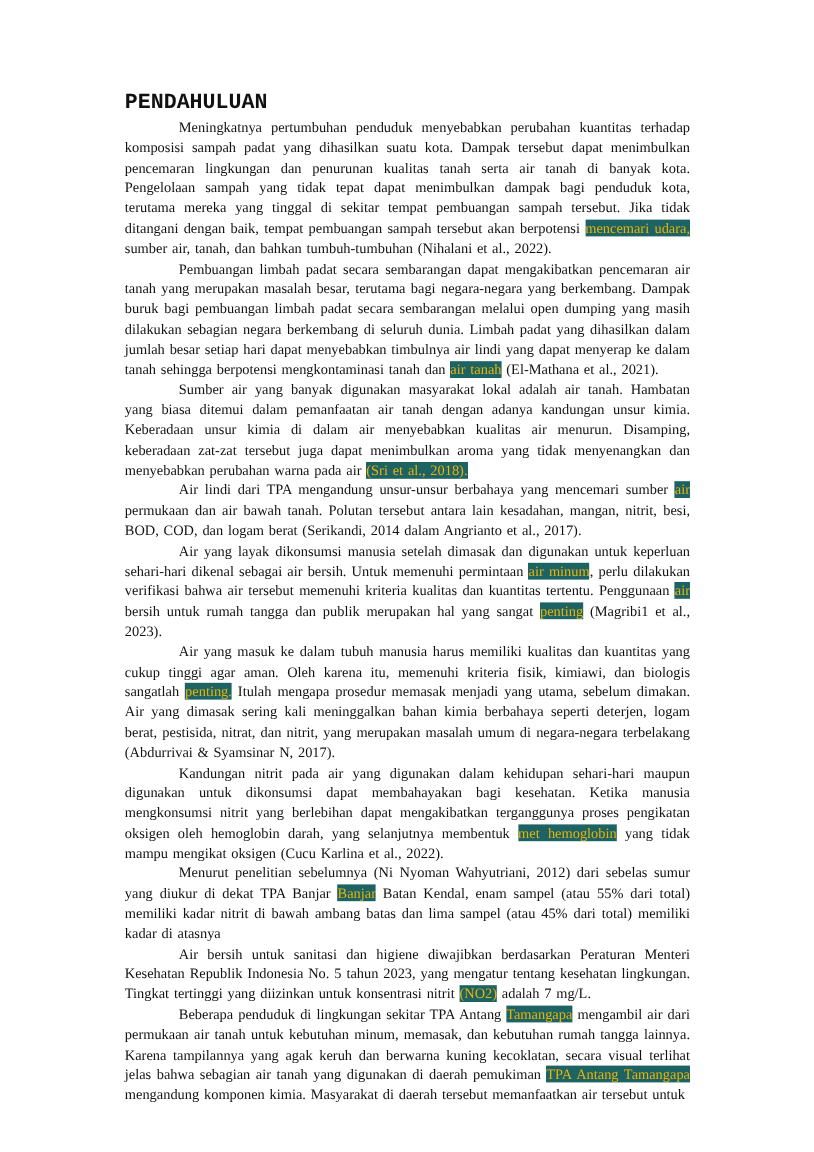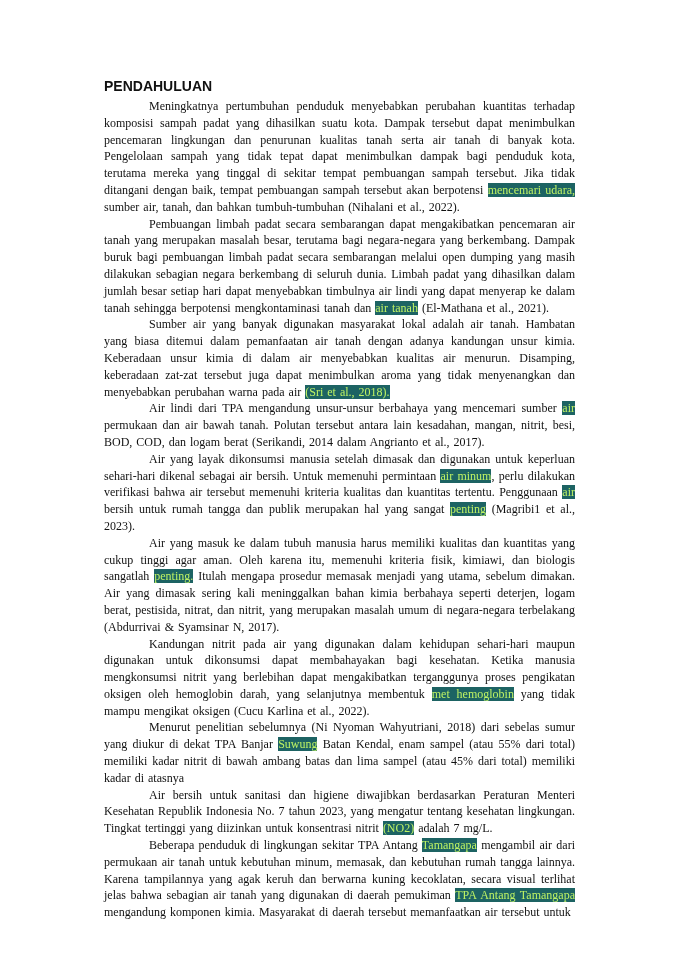--- a/index.html
+++ b/index.html
@@ -14,48 +14,48 @@
     margin: 0 auto;
     background: #ffffff;
     box-sizing: border-box;
     padding: 78px 103px 40px 104px;
     font-family: "Liberation Serif", "DejaVu Serif", serif;
     color: #111111;
     overflow: hidden;
   }
   .heading {
     font-weight: bold;
-    font-size: 14px;
+    font-size: 18px;
     line-height: 17px;
     margin: 0 0 3px 0;
-    font-family: Liberation Sans, sans-serif;
+    font-family: Liberation Mono, monospace;
   }
   .para {
     margin: 0;
     text-align: justify;
     text-indent: 45px;
     font-size: 12px;
     line-height: 16.8px;
     word-spacing: 1px;
   }
   .hl {
     background: var(--hl, #1d6363);
-    color: #bef264;
+    color: #eab308;
   }
 </style>
 </head>
 <body>
 
 <div class="page">
   <h1 class="heading">PENDAHULUAN</h1>
   <div>
       <p class="para"><span>Meningkatnya pertumbuhan penduduk menyebabkan perubahan kuantitas terhadap komposisi sampah padat yang dihasilkan suatu kota. Dampak tersebut dapat menimbulkan pencemaran lingkungan dan penurunan kualitas tanah serta air tanah di banyak kota. Pengelolaan sampah yang tidak tepat dapat menimbulkan dampak bagi penduduk kota, terutama mereka yang tinggal di sekitar tempat pembuangan sampah tersebut. Jika tidak ditangani dengan baik, tempat pembuangan sampah tersebut akan berpotensi </span><span class="hl">mencemari udara,</span><span> sumber air, tanah, dan bahkan tumbuh-tumbuhan (Nihalani et al., 2022).</span></p>
       <p class="para"><span>Pembuangan limbah padat secara sembarangan dapat mengakibatkan pencemaran air tanah yang merupakan masalah besar, terutama bagi negara-negara yang berkembang. Dampak buruk bagi pembuangan limbah padat secara sembarangan melalui open dumping yang masih dilakukan sebagian negara berkembang di seluruh dunia. Limbah padat yang dihasilkan dalam jumlah besar setiap hari dapat menyebabkan timbulnya air lindi yang dapat menyerap ke dalam tanah sehingga berpotensi mengkontaminasi tanah dan </span><span class="hl">air tanah</span><span> (El-Mathana et al., 2021).</span></p>
       <p class="para"><span>Sumber air yang banyak digunakan masyarakat lokal adalah air tanah. Hambatan yang biasa ditemui dalam pemanfaatan air tanah dengan adanya kandungan unsur kimia. Keberadaan unsur kimia di dalam air menyebabkan kualitas air menurun. Disamping, keberadaan zat-zat tersebut juga dapat menimbulkan aroma yang tidak menyenangkan dan menyebabkan perubahan warna pada air </span><span class="hl">(Sri et al., 2018).</span></p>
       <p class="para"><span>Air lindi dari TPA mengandung unsur-unsur berbahaya yang mencemari sumber </span><span class="hl">air</span><span> permukaan dan air bawah tanah. Polutan tersebut antara lain kesadahan, mangan, nitrit, besi, BOD, COD, dan logam berat (Serikandi, 2014 dalam Angrianto et al., 2017).</span></p>
       <p class="para"><span>Air yang layak dikonsumsi manusia setelah dimasak dan digunakan untuk keperluan sehari-hari dikenal sebagai air bersih. Untuk memenuhi permintaan </span><span class="hl">air minum</span><span>, perlu dilakukan verifikasi bahwa air tersebut memenuhi kriteria kualitas dan kuantitas tertentu. Penggunaan </span><span class="hl">air</span><span> bersih untuk rumah tangga dan publik merupakan hal yang sangat </span><span class="hl">penting</span><span> (Magribi1 et al., 2023).</span></p>
       <p class="para"><span>Air yang masuk ke dalam tubuh manusia harus memiliki kualitas dan kuantitas yang cukup tinggi agar aman. Oleh karena itu, memenuhi kriteria fisik, kimiawi, dan biologis sangatlah </span><span class="hl">penting.</span><span> Itulah mengapa prosedur memasak menjadi yang utama, sebelum dimakan. Air yang dimasak sering kali meninggalkan bahan kimia berbahaya seperti deterjen, logam berat, pestisida, nitrat, dan nitrit, yang merupakan masalah umum di negara-negara terbelakang (Abdurrivai &amp; Syamsinar N, 2017).</span></p>
       <p class="para"><span>Kandungan nitrit pada air yang digunakan dalam kehidupan sehari-hari maupun digunakan untuk dikonsumsi dapat membahayakan bagi kesehatan. Ketika manusia mengkonsumsi nitrit yang berlebihan dapat mengakibatkan terganggunya proses pengikatan oksigen oleh hemoglobin darah, yang selanjutnya membentuk </span><span class="hl">met hemoglobin</span><span> yang tidak mampu mengikat oksigen (Cucu Karlina et al., 2022).</span></p>
-      <p class="para"><span>Menurut penelitian sebelumnya (Ni Nyoman Wahyutriani, 2018) dari sebelas sumur yang diukur di dekat TPA Banjar </span><span class="hl">Suwung</span><span> Batan Kendal, enam sampel (atau 55% dari total) memiliki kadar nitrit di bawah ambang batas dan lima sampel (atau 45% dari total) memiliki kadar di atasnya</span></p>
-      <p class="para"><span>Air bersih untuk sanitasi dan higiene diwajibkan berdasarkan Peraturan Menteri Kesehatan Republik Indonesia No. 7 tahun 2023, yang mengatur tentang kesehatan lingkungan. Tingkat tertinggi yang diizinkan untuk konsentrasi nitrit </span><span class="hl">(NO2)</span><span> adalah 7 mg/L.</span></p>
+      <p class="para"><span>Menurut penelitian sebelumnya (Ni Nyoman Wahyutriani, 2012) dari sebelas sumur yang diukur di dekat TPA Banjar </span><span class="hl">Banjar</span><span> Batan Kendal, enam sampel (atau 55% dari total) memiliki kadar nitrit di bawah ambang batas dan lima sampel (atau 45% dari total) memiliki kadar di atasnya</span></p>
+      <p class="para"><span>Air bersih untuk sanitasi dan higiene diwajibkan berdasarkan Peraturan Menteri Kesehatan Republik Indonesia No. 5 tahun 2023, yang mengatur tentang kesehatan lingkungan. Tingkat tertinggi yang diizinkan untuk konsentrasi nitrit </span><span class="hl">(NO2)</span><span> adalah 7 mg/L.</span></p>
       <p class="para"><span>Beberapa penduduk di lingkungan sekitar TPA Antang </span><span class="hl">Tamangapa</span><span> mengambil air dari permukaan air tanah untuk kebutuhan minum, memasak, dan kebutuhan rumah tangga lainnya. Karena tampilannya yang agak keruh dan berwarna kuning kecoklatan, secara visual terlihat jelas bahwa sebagian air tanah yang digunakan di daerah pemukiman </span><span class="hl">TPA Antang Tamangapa</span><span> mengandung komponen kimia. Masyarakat di daerah tersebut memanfaatkan air tersebut untuk</span></p>
     </div>
 </div>
 
 </body></html>

